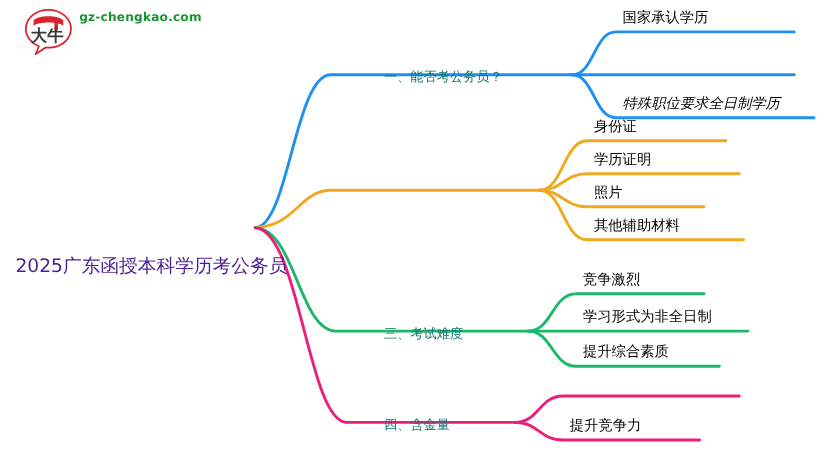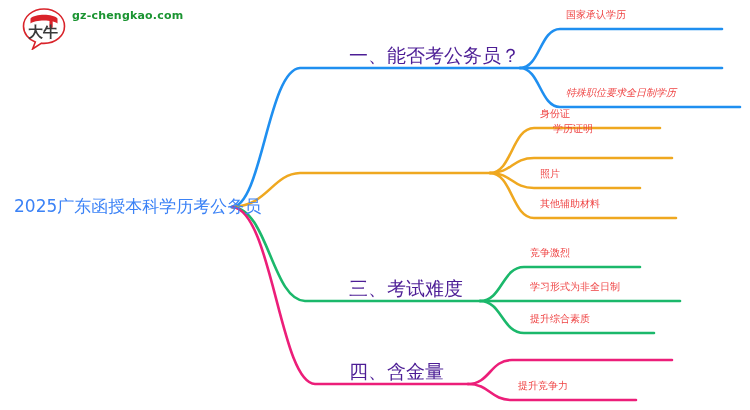--- a/index.html
+++ b/index.html
@@ -63,29 +63,31 @@
 
   
   .node-label {
     position: absolute;
     color: #2b2b2b;
     white-space: nowrap;
     line-height: 1;
   }
   .root-label {
     font-size: 17px;
-    color: #3b82f6;
+    color: #4c1d95;
+    margin-top: 36px;
   }
   .branch-label {
-    font-size: 19px;
-    color: #4c1d95;
+    font-size: 12px;
+    color: #0f766e;
+    margin-top: 18px;
   }
   .leaf-label {
-    font-size: 10px;
-    color: #ef4444;
+    font-size: 13px;
+    color: #000000;
   }
   svg { display: block; }
 </style>
 </head>
 <body>
 
 <div id="stage">
 
   <div class="logo-wrap">
     <svg class="logo-mark" viewBox="0 0 44 42">
@@ -124,21 +126,21 @@
     </g>
   </svg>
 
   <div class="node-label root-label" style="left:14px; top:198px;">2025广东函授本科学历考公务员</div>
 
   <div class="node-label branch-label" style="left:349px; top:46px;">一、能否考公务员？</div>
   <div class="node-label leaf-label" style="left:566px; top:10px;">国家承认学历</div>
   <div class="node-label leaf-label" style="left:566px; top:88px;font-style:italic;">特殊职位要求全日制学历</div>
 
   <div class="node-label leaf-label" style="left:540px; top:109px;">身份证</div>
-  <div class="node-label leaf-label" style="left:540px; top:124px;margin-left:13px;">学历证明</div>
+  <div class="node-label leaf-label" style="left:540px; top:139px;">学历证明</div>
   <div class="node-label leaf-label" style="left:540px; top:169px;">照片</div>
   <div class="node-label leaf-label" style="left:540px; top:199px;">其他辅助材料</div>
 
   <div class="node-label branch-label" style="left:349px; top:279px;">三、考试难度</div>
   <div class="node-label leaf-label" style="left:530px; top:248px;">竞争激烈</div>
   <div class="node-label leaf-label" style="left:530px; top:282px;">学习形式为非全日制</div>
   <div class="node-label leaf-label" style="left:530px; top:314px;">提升综合素质</div>
 
   <div class="node-label branch-label" style="left:349px; top:362px;">四、含金量</div>
   <div class="node-label leaf-label" style="left:518px; top:381px;">提升竞争力</div>

